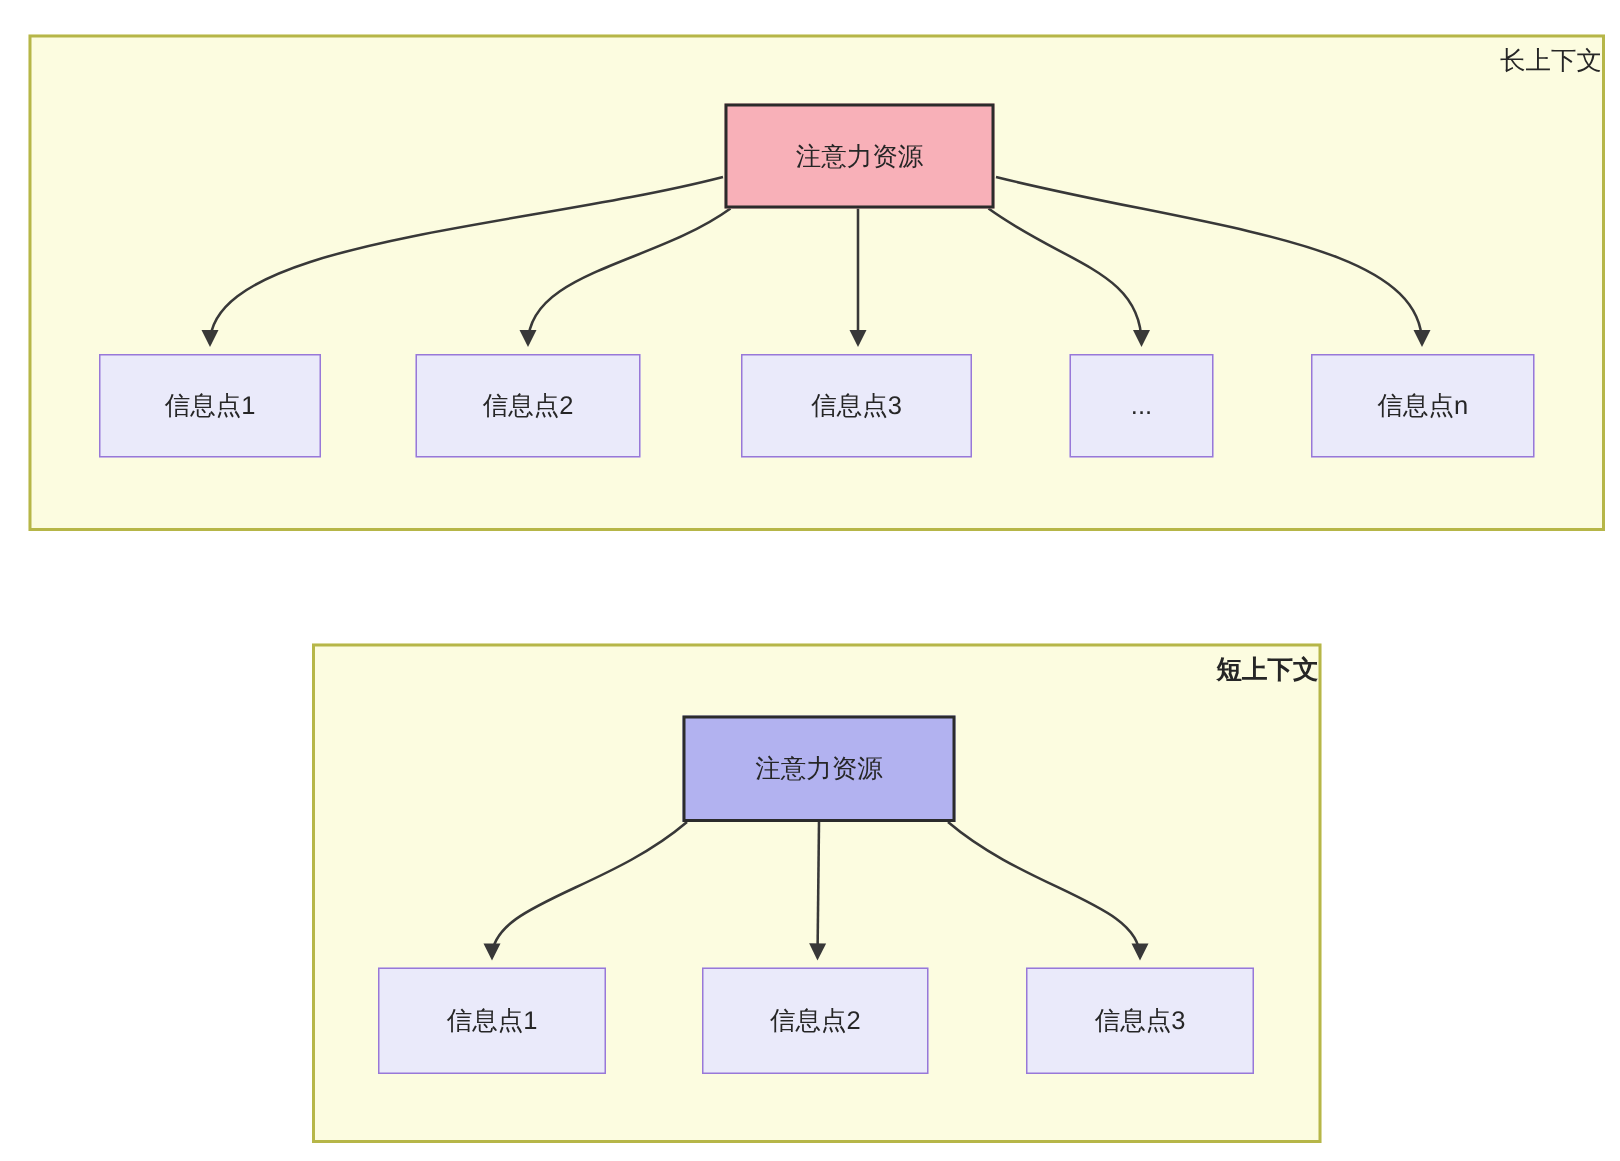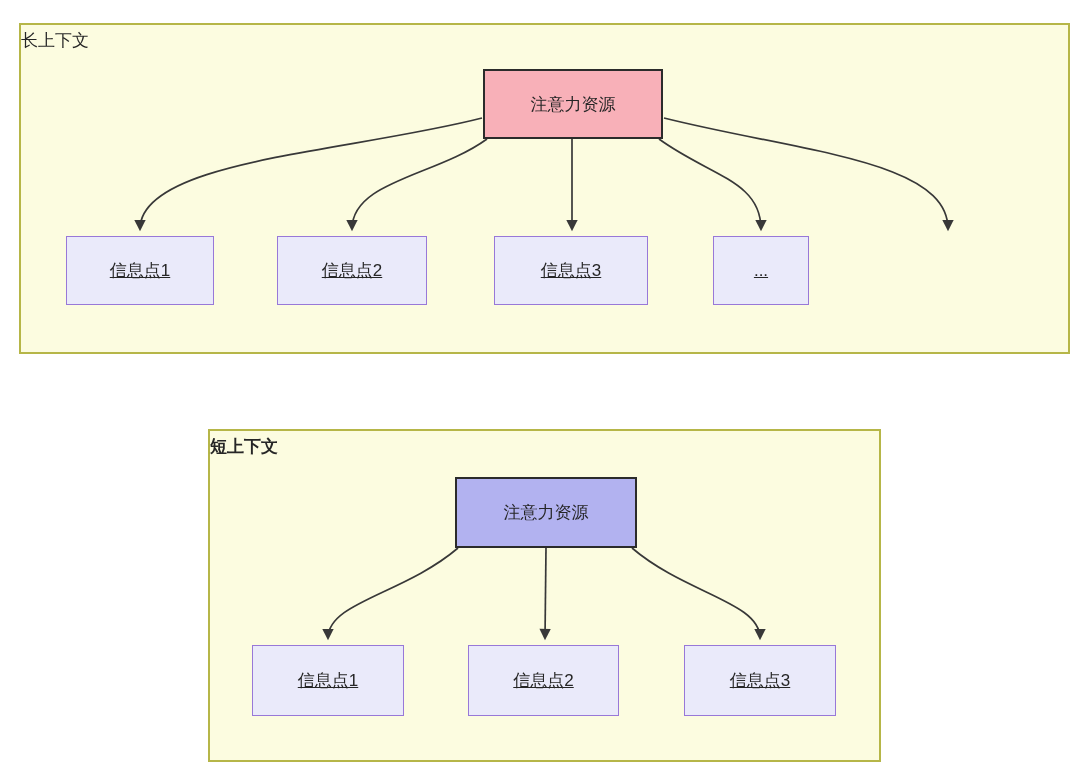--- a/index.html
+++ b/index.html
@@ -13,39 +13,38 @@
   }
   .canvas{position:absolute;left:0;top:0;width:1080px;height:774px;}
   .panel{
     position:absolute;
     background:var(--container_fill,#fcfce0);
     border:2px solid var(--container_border,#b6b648);
     box-sizing:border-box;
   }
   .panel-title{
     position:absolute;left:0;right:0;top:4px;
-    text-align:left;
+    text-align:right;
     font-size:17px;
     color:var(--text,#262626);
   }
   .arrow-layer{position:absolute;left:0;top:0;z-index:1;pointer-events:none;}
   .nodebox{
     position:absolute;z-index:2;
     display:flex;align-items:center;justify-content:center;
     box-sizing:border-box;
     font-size:17px;
     text-align:center;
   }
   .hub{border:2.5px solid var(--hub_border,#2b2b2b);}
   .hub-long{background:var(--hub_long_fill,#f8b0b8);}
   .hub-short{background:var(--hub_short_fill,#b2b2f0);}
   .info{
     background:var(--node_fill,#eaeafa);
     border:1.5px solid var(--node_border,#9878d8);
-    text-decoration:underline;
   }
 </style>
 </head>
 <body>
 
 <div class="canvas">
 
   <div class="panel" style="left:19px;top:23px;width:1051px;height:331px;">
     <div class="panel-title">长上下文</div>
   </div>
@@ -82,20 +81,23 @@
   </div>
   <div class="nodebox info" style="left:277px;top:236px;width:150px;height:69px;">
     <span>信息点2</span>
   </div>
   <div class="nodebox info" style="left:494px;top:236px;width:154px;height:69px;">
     <span>信息点3</span>
   </div>
   <div class="nodebox info" style="left:713px;top:236px;width:96px;height:69px;">
     <span>...</span>
   </div>
+  <div class="nodebox info" style="left:874px;top:236px;width:149px;height:69px;">
+    <span>信息点n</span>
+  </div>
 
   <div class="nodebox hub hub-short" style="left:455px;top:477px;width:182px;height:71px;">
     <span>注意力资源</span>
   </div>
 
   <div class="nodebox info" style="left:252px;top:645px;width:152px;height:71px;">
     <span>信息点1</span>
   </div>
   <div class="nodebox info" style="left:468px;top:645px;width:151px;height:71px;">
     <span>信息点2</span>

